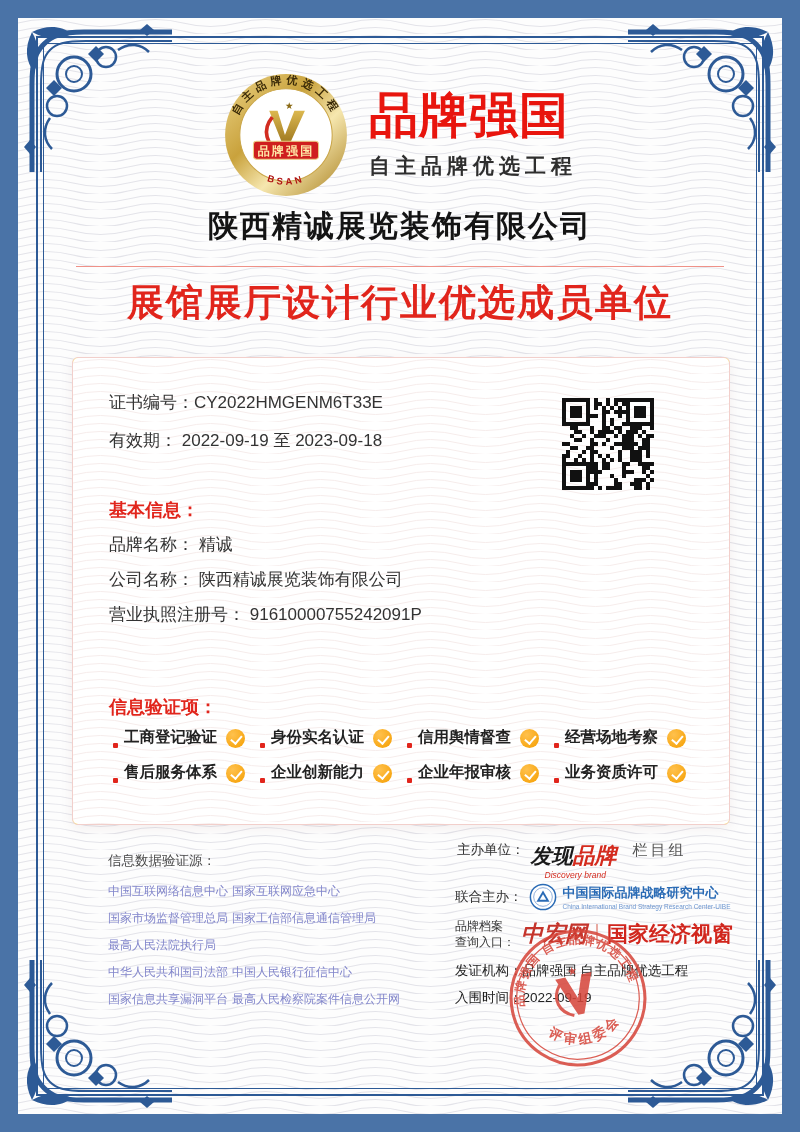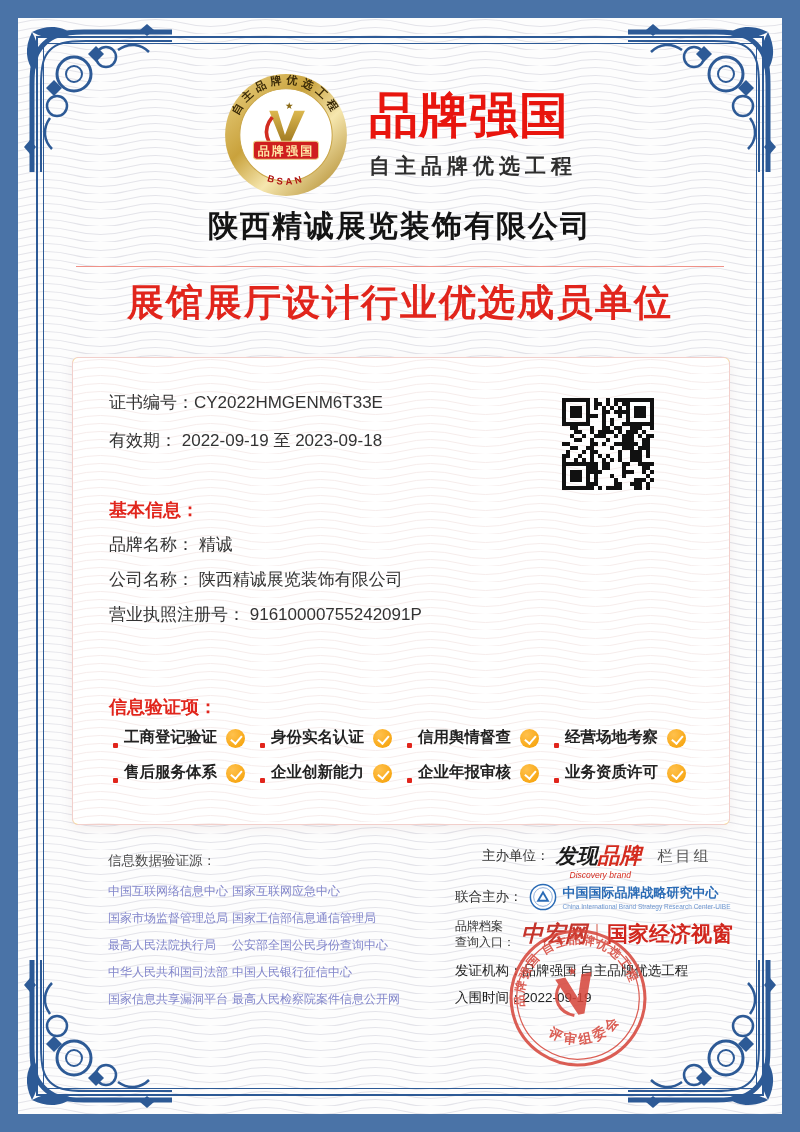--- a/index.html
+++ b/index.html
@@ -39,21 +39,21 @@
   .check{width:19px;height:19px;border-radius:50%;flex:0 0 auto;position:relative;margin-left:3px;
          background:radial-gradient(circle at 35% 30%,#ffc14d,#f59e00);}
   .check::after{content:"";position:absolute;left:6.5px;top:3.5px;width:4.5px;height:9px;
          border-right:2.4px solid #fff;border-bottom:2.4px solid #fff;transform:rotate(40deg);}
 
   .sources{position:absolute;left:108px;top:852px;}
   .sources-head{font-size:13.5px;color:#4a4a4a;margin-bottom:8px;}
   .srow{display:grid;grid-template-columns:124px auto;column-gap:0;font-size:12px;color:#8286cb;line-height:27px;white-space:nowrap;}
 
   .rlabel{font-size:13.5px;color:#333;white-space:nowrap;}
-  .r-org{position:absolute;left:482px;top:841px;display:flex;align-items:center;}
+  .r-org{position:absolute;left:457px;top:841px;display:flex;align-items:flex-start;}
   .fxlogo{position:relative;display:inline-block;margin:0 4px 0 6px;white-space:nowrap;}
   .fx-black{font-family:"DejaVu Serif",serif;font-weight:bold;font-style:italic;font-size:21px;color:#1a1a1a;}
   .fx-red{font-family:"DejaVu Serif",serif;font-weight:bold;font-style:italic;font-size:22px;color:#d42b1e;}
   .fx-sub{position:absolute;left:14px;bottom:-9px;font-size:8.5px;color:#d42b1e;font-style:italic;white-space:nowrap;}
   .org-suffix{font-size:15px;color:#555;letter-spacing:3px;margin-left:12px;}
 
   .r-co{position:absolute;left:455px;top:883px;display:flex;align-items:center;gap:6px;}
   .co-logo{width:28px;height:28px;flex:0 0 auto;}
   .co-name{font-size:13px;font-weight:bold;color:#2a6bb5;white-space:nowrap;}
   .co-sub{font-size:6.5px;color:#6b95cf;margin-top:1px;white-space:nowrap;}
@@ -525,21 +525,20 @@
       <div class="srow">
           <span>中国互联网络信息中心</span>
           <span>国家互联网应急中心</span>
         </div>
       <div class="srow">
           <span>国家市场监督管理总局</span>
           <span>国家工信部信息通信管理局</span>
         </div>
       <div class="srow">
           <span>最高人民法院执行局</span>
-          <span>公安部全国公民身份查询中心</span>
         </div>
       <div class="srow">
           <span>中华人民共和国司法部</span>
           <span>中国人民银行征信中心</span>
         </div>
       <div class="srow">
           <span>国家信息共享漏洞平台</span>
           <span>最高人民检察院案件信息公开网</span>
         </div>
     </div>

